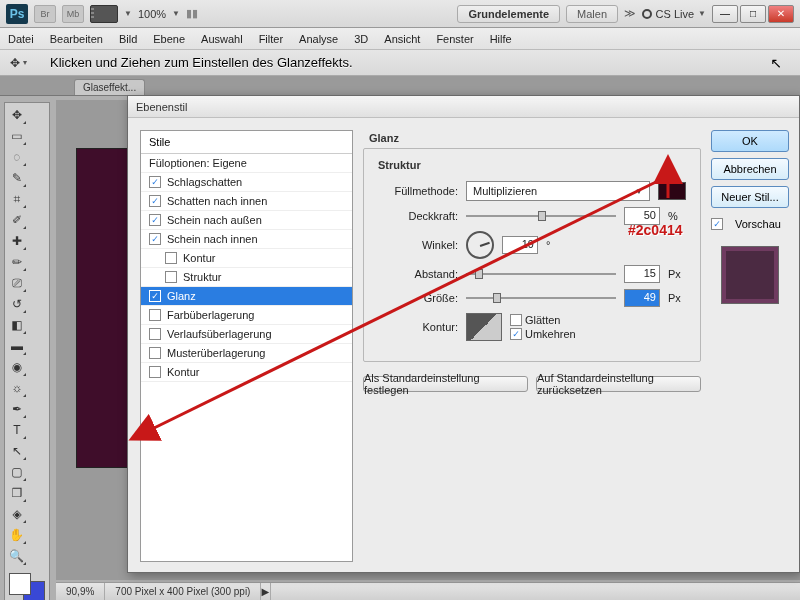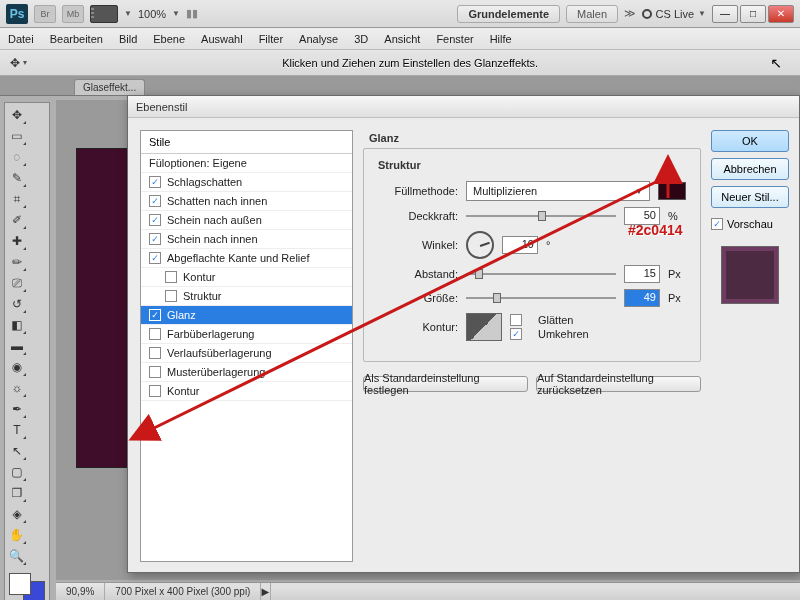--- a/index.html
+++ b/index.html
@@ -24,21 +24,21 @@
   .win-max { background: linear-gradient(#f4f4f4,#ddd); }
   .win-close { background: linear-gradient(#f08080,#c93a2a); color: #fff; }
 
   
   .menu-bar { background: linear-gradient(#eee,#e2e2e2); height: 22px; display: flex; align-items: center; padding: 0 8px; gap: 16px; border-bottom: 1px solid #bbb; font-size: 11px; color: #222; }
   
   
   .opts-bar { background: linear-gradient(#e6e6e6,#d9d9d9); height: 26px; display: flex; align-items: center; padding: 0 10px; border-bottom: 1px solid #aaa; }
   .opts-left { width: 40px; display: flex; align-items: center; gap: 3px; }
   .move-ico { font-size: 12px; color: #333; }
-  .opts-msg { flex: 1; text-align: center; font-size: 11px; color: #000; text-shadow: 0 1px #fff; }
+  .opts-msg { flex: 1; font-size: 13px; color: #000; text-shadow: 0 1px #fff; }
   .cursor-ico { font-size: 14px; color: #000; margin-right: 8px; }
 
   
   .doc-strip { background: #9a9a9a; height: 20px; display: flex; align-items: flex-end; padding-left: 74px; border-bottom: 1px solid #777; }
   .doc-tab { background: #c8c8c8; border: 1px solid #888; border-bottom: none; padding: 2px 8px; font-size: 10px; color: #333; border-radius: 3px 3px 0 0; }
 
   
   .toolbox { position: absolute; left: 4px; top: 102px; width: 46px; background: #d0d0d0; border: 1px solid #888; display: flex; flex-wrap: wrap; padding: 2px; gap: 1px; }
   .tool { width: 20px; height: 20px; display: flex; align-items: center; justify-content: center; font-size: 12px; color: #333; position: relative; }
   .tool .tri { position: absolute; right: 1px; bottom: 1px; width: 0; height: 0; border-left: 3px solid transparent; border-bottom: 3px solid #444; }
@@ -81,29 +81,29 @@
   .swatch { width: 28px; height: 18px; background: #2c0414; border: 1px solid #555; }
   .slider { flex: 1; height: 14px; position: relative; }
   .slider::before { content: ""; position: absolute; left: 0; right: 0; top: 6px; height: 2px; background: #9a9a9a; }
   .slider .thumb { position: absolute; top: 2px; width: 8px; height: 10px; background: #ccc; border: 1px solid #666; }
   .numbox { width: 36px; height: 18px; border: 1px solid #888; background: #fff; padding: 1px 3px; font-size: 11px; text-align: right; }
   .numbox.hl { background: #2a7de1; color: #fff; }
   .unit { font-size: 11px; color: #222; width: 18px; }
   .angle { width: 28px; height: 28px; border: 2px solid #555; border-radius: 50%; position: relative; }
   .angle::after { content: ""; position: absolute; left: 50%; top: 50%; width: 10px; height: 1.5px; background: #444; transform-origin: left center; transform: rotate(-19deg); }
   .contour { width: 36px; height: 28px; background: linear-gradient(135deg, #555 50%, #ccc 50%); border: 1px solid #666; }
-  .smallchk { display: flex; align-items: center; gap: 16px; font-size: 11px; }
+  .smallchk { display: flex; align-items: center; gap: 3px; font-size: 11px; }
   .btn-row { display: flex; gap: 8px; margin-top: 14px; }
   .fbtn { flex: 1; height: 16px; background: linear-gradient(#f8f8f8,#e2e2e2); border: 1px solid #999; border-radius: 3px; font-size: 11px; color: #222; display: flex; align-items: center; justify-content: center; }
 
   
   .right-panel { width: 78px; display: flex; flex-direction: column; gap: 6px; align-items: stretch; }
   .rbtn { height: 22px; background: linear-gradient(#f4faff,#d6ecf9); border: 1px solid #5b8bbf; border-radius: 3px; font-size: 11px; display: flex; align-items: center; justify-content: center; }
   .rbtn.ok { background: linear-gradient(#cfeaff,#aedafb); }
-  .rchk { display: flex; align-items: center; gap: 4px; font-size: 11px; margin-top: 4px; }
+  .rchk { display: flex; align-items: center; gap: 12px; font-size: 11px; margin-top: 4px; }
   .preview { width: 58px; height: 58px; margin: 10px auto 0; background: #4b2a42; border: 1px solid #666; box-shadow: inset 0 0 0 4px rgba(255,128,220,0.2); }
 
   
   .annot-txt { position: absolute; left: 628px; top: 222px; color: #c81818; font-size: 14px; font-weight: bold; text-shadow: 1px 1px 0 #fff; }
   svg.annot { position: absolute; left: 0; top: 0; pointer-events: none; }
 </style>
 </head>
 <body>
 
 <div class="app-bar">
@@ -217,24 +217,20 @@
             <span>Schatten nach innen</span>
           </div>
         <div class="style-row">
             <span class="chk checked"></span>
             <span>Schein nach außen</span>
           </div>
         <div class="style-row">
             <span class="chk checked"></span>
             <span>Schein nach innen</span>
           </div>
-        <div class="style-row">
-            <span class="chk checked"></span>
-            <span>Abgeflachte Kante und Relief</span>
-          </div>
         <div class="style-row indent">
             <span class="chk"></span>
             <span>Kontur</span>
           </div>
         <div class="style-row indent">
             <span class="chk"></span>
             <span>Struktur</span>
           </div>
         <div class="style-row selected">
             <span class="chk checked sel"></span>

